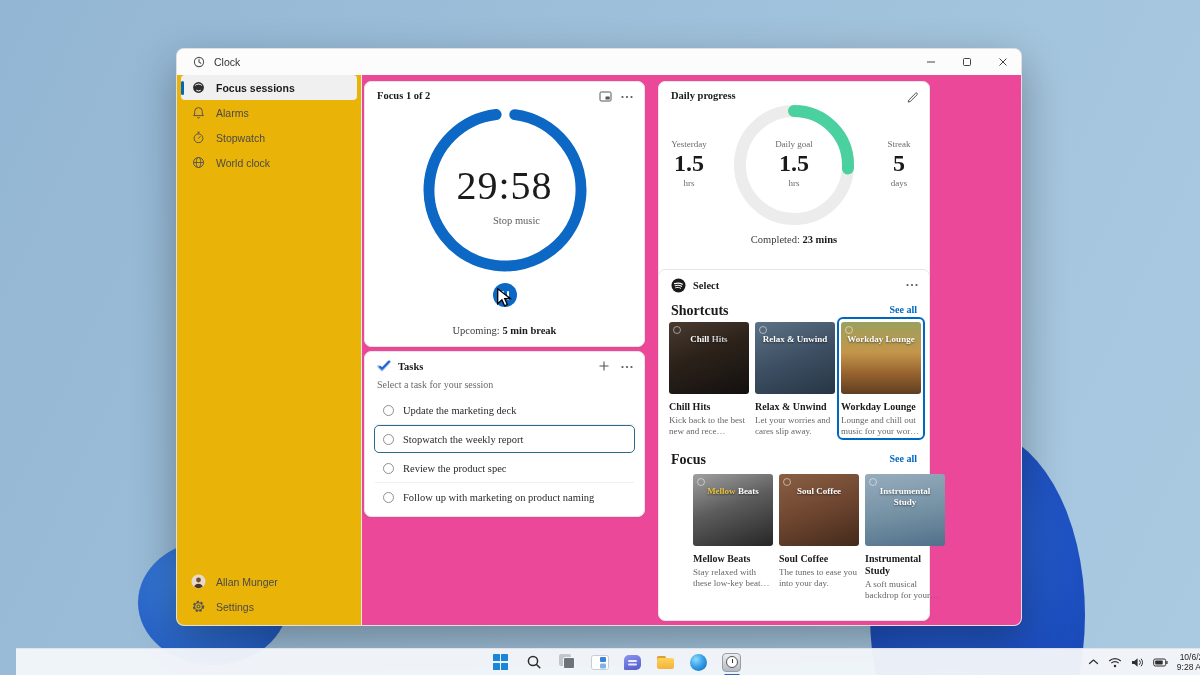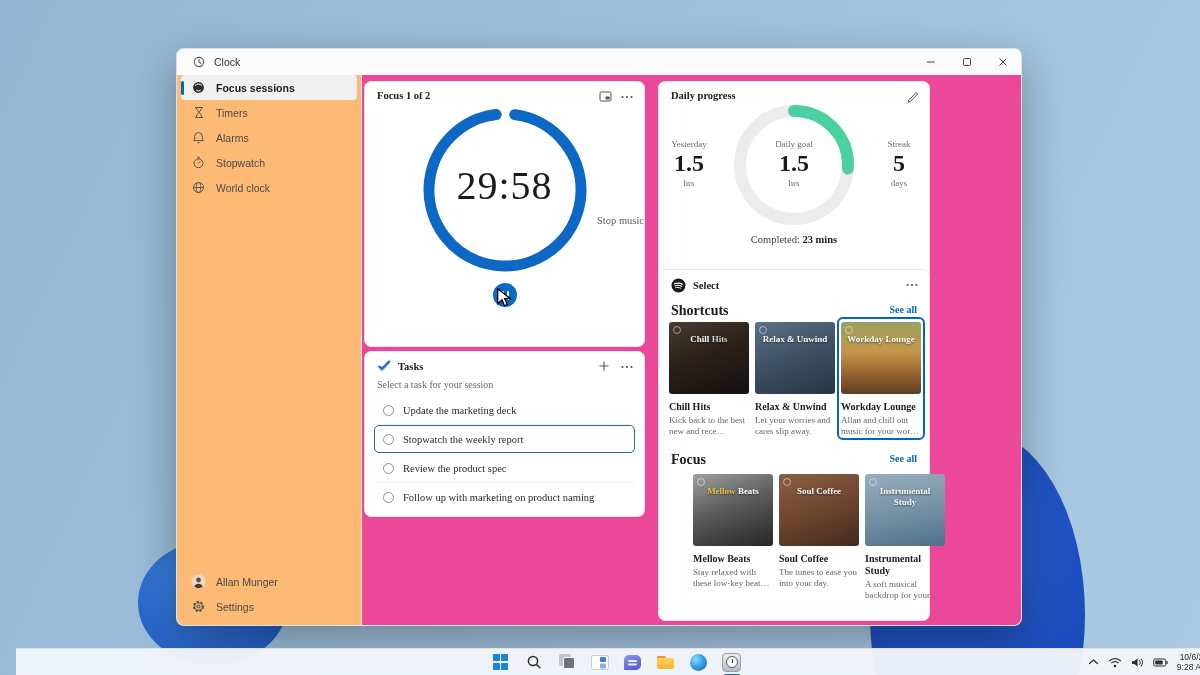--- a/index.html
+++ b/index.html
@@ -19,21 +19,21 @@
     box-shadow:0 16px 44px rgba(0,0,0,.32); display:flex; flex-direction:column; overflow:hidden; }
   .titlebar { height:26px; display:flex; align-items:center; justify-content:space-between; background:#fcfcfc; flex:0 0 auto; }
   .titlebar-left { display:flex; align-items:center; gap:8px; padding-left:14px; font-size:10.5px; color:#333; }
   .win-controls { display:flex; height:100%; }
   .win-btn { width:36px; height:100%; display:flex; align-items:center; justify-content:center; color:#444; }
   .win-btn svg { display:block; }
 
   .win-body { flex:1; display:flex; min-height:0; }
 
   
-  .sidebar { width:185px; background:#fdba74; border-right:1px solid #ececec; display:flex; flex-direction:column;text-align:right; }
+  .sidebar { width:185px; background:#eab308; border-right:1px solid #ececec; display:flex; flex-direction:column;text-align:right; }
   .nav-item { position:relative; height:25px; margin:0 4px; border-radius:4px; display:flex; align-items:center; gap:10px;
     padding-left:10px; font-size:10.5px; color:#4a4a4a; cursor:default; }
   .nav-item.selected { background:#f0f0f0; color:#1a1a1a; font-weight:bold; }
   .nav-item.selected::before { content:""; position:absolute; left:0; top:5.5px; width:3px; height:14px; border-radius:2px; background:#0067c0; }
   .nav-icon { width:15px; display:flex; justify-content:center; }
   .sidebar-footer { margin-top:auto; padding-bottom:6px; }
 
   
   .content { flex:1; position:relative; background:#ec4899;font-family:Liberation Serif, serif; }
   .card { position:absolute; background:#fff; border:1px solid #e6e6e6; border-radius:7px; box-shadow:0 1px 2px rgba(0,0,0,.04); }
@@ -42,21 +42,21 @@
   .card-progress { left:296px; top:6px;   width:272px; height:218px; }
   .card-spotify  { left:296px; top:194px; width:272px; height:352px; }
 
   .card-header { position:absolute; left:12px; top:8px; display:flex; align-items:center; gap:7px;
     font-size:10.5px; font-weight:bold; color:#1a1a1a; }
   .hdr-icon { position:absolute; top:8px; color:#555; }
 
   
   .ring-wrap { position:absolute; left:55px; top:23px; width:170px; height:170px; }
   .timer-value { position:absolute; left:0; top:80px; width:100%; text-align:center; font-size:40px; color:#1b1b1b; letter-spacing:1px; }
-  .timer-sub { position:absolute; left:0; top:133px; width:100%; text-align:right; font-size:10.5px; color:#5d5d5d; }
+  .timer-sub { position:absolute; left:12px; top:133px; width:100%; text-align:center; font-size:10.5px; color:#5d5d5d; }
   .pause-btn { position:absolute; left:128px; top:201px; width:24px; height:24px; border-radius:50%;
     background:#0c68c4; display:flex; align-items:center; justify-content:center; gap:3px; }
   .pause-btn i { display:block; width:2.5px; height:9px; background:#fff; border-radius:1px; }
   .cursor { position:absolute; left:131px; top:206px; }
   .upcoming { position:absolute; left:0; top:243px; width:100%; text-align:center; font-size:10.5px; color:#3c3c3c; }
   .upcoming b { color:#1b1b1b; }
 
   
   .tasks-subtitle { position:absolute; left:12px; top:27px; font-size:10px; color:#6b6b6b; }
   .task-rows { position:absolute; left:10px; right:10px; top:44px; }
@@ -168,28 +168,20 @@
             <svg width="13" height="13" viewBox="0 0 13 13">
                 <circle cx="6.5" cy="6.5" r="5.4" fill="#2d2d2d"></circle>
                 <path d="M3.4 4.2 a4.4 4.4 0 0 1 6.2 0" fill="none" stroke="#fff" stroke-width="1" stroke-linecap="round"></path>
                 <path d="M4.6 9.4 a3 3 0 0 0 3.8 0" fill="none" stroke="#fff" stroke-width="1" stroke-linecap="round"></path>
               </svg>
           </span>
           <span>Focus sessions</span>
         </div>
         <div class="nav-item">
           <span class="nav-icon">
-            <svg width="12" height="13" viewBox="0 0 12 13">
-                <path d="M2.5 1.5 h7 M2.5 11.5 h7 M3.3 1.5 c0 4.5 5.4 4.5 5.4 10 M8.7 1.5 c0 4.5 -5.4 4.5 -5.4 10" fill="none" stroke="#555" stroke-width="1" stroke-linecap="round"></path>
-              </svg>
-          </span>
-          <span>Timers</span>
-        </div>
-        <div class="nav-item">
-          <span class="nav-icon">
             <svg width="13" height="13" viewBox="0 0 13 13">
                 <path d="M6.5 1.6 a3.8 3.8 0 0 1 3.8 3.8 v2.6 l1.1 1.6 H1.6 l1.1-1.6 V5.4 a3.8 3.8 0 0 1 3.8-3.8 z" fill="none" stroke="#555" stroke-width="1"></path>
                 <path d="M5.3 11.2 a1.3 1.3 0 0 0 2.4 0" fill="none" stroke="#555" stroke-width="1"></path>
               </svg>
           </span>
           <span>Alarms</span>
         </div>
         <div class="nav-item">
           <span class="nav-icon">
             <svg width="13" height="13" viewBox="0 0 13 13">
@@ -265,20 +257,24 @@
           <div class="pause-btn">
               <i></i>
               <i></i>
             </div>
           <span class="cursor">
             <svg width="18" height="19" viewBox="0 0 12 13">
                 <path d="M1 0.5 L1 10.8 L3.9 8.1 L5.7 12.2 L7.6 11.3 L5.8 7.3 L9.6 7.2 Z" fill="#fff" stroke="#000" stroke-width="0.9"></path>
               </svg>
           </span>
 
+          <div class="upcoming">
+            <span>Upcoming:</span>
+            <b>5 min break</b>
+          </div>
         </div>
 
         <div class="card card-tasks">
           <div class="card-header">
             <span>
               <svg width="14" height="12" viewBox="0 0 14 12">
                   <path d="M1.5 6.5 L5 10 L12.5 1.8" fill="none" stroke="#9dc3f5" stroke-width="2.6" stroke-linecap="round" stroke-linejoin="round"></path>
                   <path d="M3 6.8 L5 8.8 L12 1.6" fill="none" stroke="#2564cf" stroke-width="2.2" stroke-linecap="round" stroke-linejoin="round"></path>
                 </svg>
             </span>
@@ -393,21 +389,21 @@
               </div>
               <div class="tile-title">Relax &amp; Unwind</div>
               <div class="tile-desc">Let your worries and cares slip away.</div>
             </div>
             <div class="tile selected">
               <div class="tile-art" style="background: linear-gradient(rgb(154, 160, 94), rgb(196, 150, 75) 42%, rgb(150, 98, 46) 72%, rgb(94, 63, 34));">
                 <span class="mini-logo"></span>
                 <div class="tile-overlay">Workday Lounge</div>
               </div>
               <div class="tile-title">Workday Lounge</div>
-              <div class="tile-desc">Allan and chill out music for your wor…</div>
+              <div class="tile-desc">Lounge and chill out music for your wor…</div>
             </div>
           </div>
 
           <div class="sp-section-label" style="top:182px;">Focus</div>
           <div class="see-all" style="top:183px;">See all</div>
 
           <div class="tile-row" style="top:204px;margin-left:24px;">
             <div class="tile">
               <div class="tile-art" style="background: linear-gradient(160deg, rgb(160, 160, 160), rgb(92, 92, 92) 45%, rgb(38, 38, 38));">
                 <span class="mini-logo"></span>

